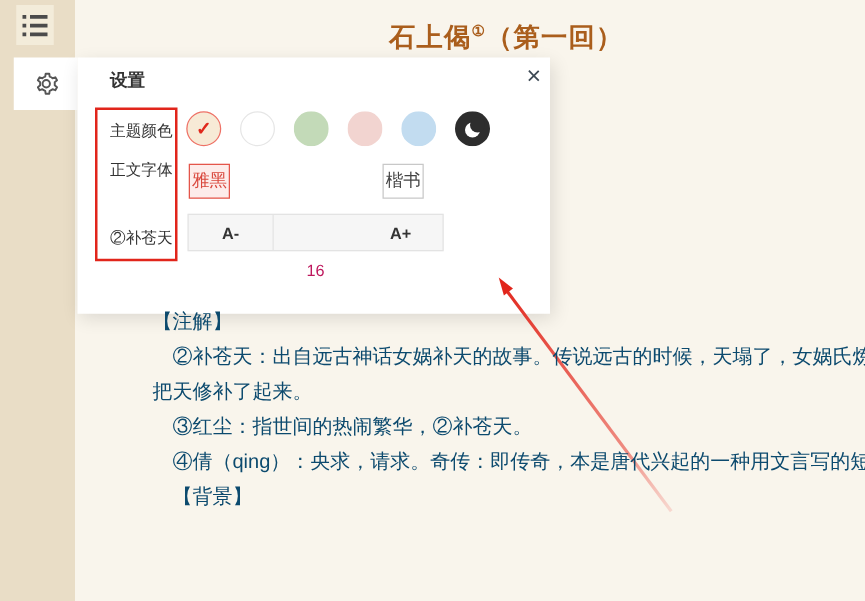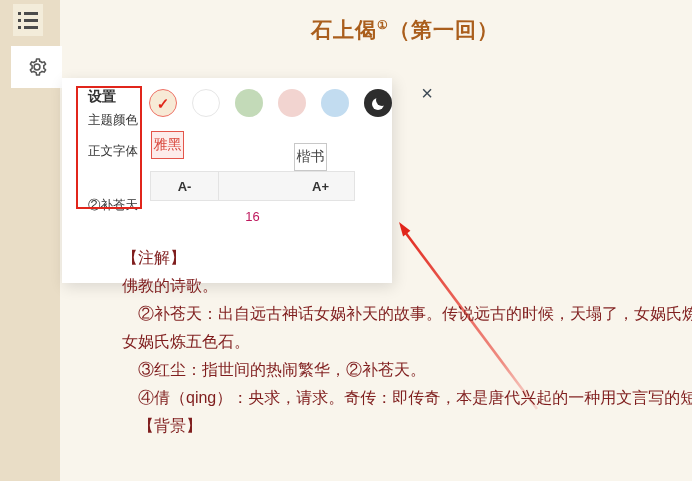--- a/index.html
+++ b/index.html
@@ -16,26 +16,26 @@
   .menu-row{display:flex;align-items:center;gap:3px;}
   .menu-dot{width:3px;height:3px;background:#4b4b4b;}
   .menu-bar{width:14px;height:3px;background:#4b4b4b;}
   
   .chapter-title{position:absolute;left:60px;top:16px;width:632px;text-align:center;
     color:#aa5e1c;font-weight:bold;font-size:21px;letter-spacing:1px;margin-left:29px;}
   .chapter-title sup{font-size:12px;}
   
   .gear-tab{position:absolute;left:11px;top:46px;width:51px;height:42px;background:#ffffff;
     display:flex;align-items:center;justify-content:center;cursor:pointer;}
-  .panel{position:absolute;left:62px;top:46px;width:330px;height:205px;background:#ffffff;
-    box-shadow:2px 4px 14px rgba(0,0,0,0.12);margin-top:32px;}
+  .panel{position:absolute;left:62px;top:46px;width:378px;height:205px;background:#ffffff;
+    box-shadow:2px 4px 14px rgba(0,0,0,0.12);}
   .panel-title{position:absolute;left:26px;top:10px;font-size:14px;font-weight:bold;color:#333;}
   .close-btn{position:absolute;left:354px;top:4px;width:22px;height:22px;line-height:22px;
     text-align:center;font-size:20px;color:#3e4a55;cursor:pointer;}
-  .row-label{position:absolute;width:54px;font-size:12.5px;color:#333;margin-top:15px;}
+  .row-label{position:absolute;width:54px;font-size:12.5px;color:#333;}
   .red-box{position:absolute;left:76px;top:86px;width:62px;height:119px;border:2px solid #e1251b;}
   
   .circle{position:absolute;width:28px;height:28px;border-radius:50%;box-sizing:border-box;
     border:1px solid transparent;cursor:pointer;}
   .circle.white{border-color:#e6e6e6;}
   .circle.selected{border-color:#ee7166;display:flex;align-items:center;justify-content:center;}
   .check{color:#e0281c;font-size:15px;font-weight:bold;line-height:1;}
   .moon-wrap{position:absolute;left:0;top:0;width:28px;height:28px;}
   .moon-lite{position:absolute;left:7px;top:8px;width:12px;height:12px;border-radius:50%;background:#fff;}
   .moon-dark{position:absolute;left:11px;top:4px;width:12px;height:12px;border-radius:50%;background:#2d2d2d;}
@@ -47,21 +47,21 @@
   .size-ctrl{position:absolute;left:150px;top:171px;width:205px;height:30px;box-sizing:border-box;
     background:#f6f6f6;border:1px solid #e3e3e3;display:flex;}
   .size-seg{flex:1;display:flex;align-items:center;justify-content:center;font-size:13px;color:#333;
     font-weight:bold;border-right:1px solid #e3e3e3;cursor:pointer;}
   .size-seg:last-child{border-right:none;}
   .size-seg.value{font-weight:normal;color:#be185d;cursor:default;margin-top:44px;}
   
   .arrow-svg{position:absolute;left:0;top:0;pointer-events:none;}
   
   .content{position:absolute;left:122px;top:244px;width:545px;}
-  .tline{height:28px;line-height:28px;font-size:16px;color:#7f1d1d;white-space:nowrap;}
+  .tline{height:28px;line-height:28px;font-size:16px;color:#0c4a6e;white-space:nowrap;}
   .tline.indent{padding-left:16px;}
 </style>
 </head>
 <body>
 
 <div id="screen">
 
   <div class="left-strip"></div>
 
   <div class="menu-btn">
@@ -109,21 +109,21 @@
   <div class="circle" style="left: 278px; top: 89px; background-color: rgb(242, 212, 208);"></div>
   <div class="circle" style="left: 321px; top: 89px; background-color: rgb(194, 220, 240);"></div>
   <div class="circle" style="left: 364px; top: 89px; background-color: rgb(45, 45, 45);">
     <span class="moon-wrap">
       <span class="moon-lite"></span>
         <span class="moon-dark"></span>
     </span>
   </div>
 
   <div class="font-btn selected" style="left:151px;">雅黑</div>
-  <div class="font-btn" style="left:294px;margin-top:12px;">楷书</div>
+  <div class="font-btn" style="left:306px;">楷书</div>
 
   <div class="size-ctrl">
     <div class="size-seg">A-</div>
     <div class="size-seg value">16</div>
     <div class="size-seg">A+</div>
   </div>
 
   <svg class="arrow-svg" width="692" height="481" viewBox="0 0 692 481">
     <defs>
       <linearGradient id="arrowfade" gradientUnits="userSpaceOnUse" x1="399" y1="223" x2="537" y2="410">
@@ -131,21 +131,20 @@
         <stop offset="0.75" stop-color="#ed7b70" stop-opacity="0.85"></stop>
         <stop offset="1" stop-color="#f5b6ae" stop-opacity="0.45"></stop>
       </linearGradient>
     </defs>
     <line x1="405" y1="232" x2="537" y2="409" stroke="url(#arrowfade)" stroke-width="2.6"></line>
     <polygon points="399,222 410.4,230.8 403.1,236.4" fill="#e1251b"></polygon>
   </svg>
 
   <div class="content">
     <div class="tline">【注解】</div>
-    <div class="tline">佛教的诗歌。</div>
     <div class="tline indent">②补苍天：出自远古神话女娲补天的故事。传说远古的时候，天塌了，女娲氏炼五色石</div>
-    <div class="tline">女娲氏炼五色石。</div>
+    <div class="tline">把天修补了起来。</div>
     <div class="tline indent">③红尘：指世间的热闹繁华，②补苍天。</div>
     <div class="tline indent">④倩（qing）：央求，请求。奇传：即传奇，本是唐代兴起的一种用文言写的短篇小</div>
     <div class="tline indent">【背景】</div>
   </div>
 
 </div>
 
 </body></html>

